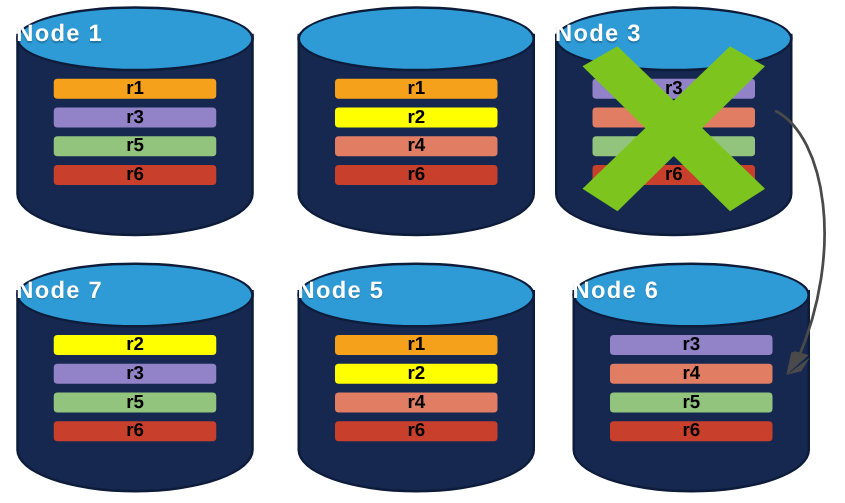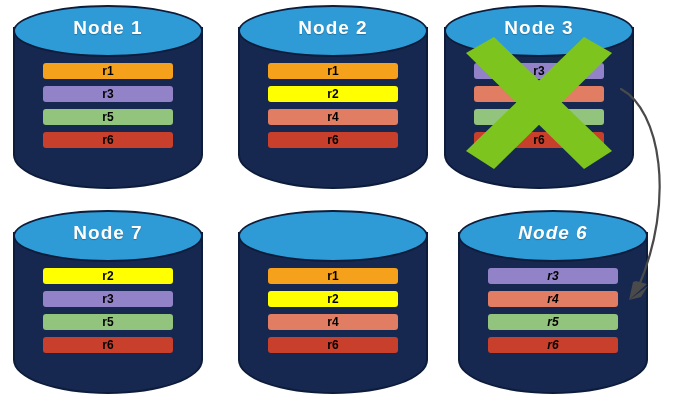--- a/index.html
+++ b/index.html
@@ -53,21 +53,20 @@
     border: 2px solid #0d1c3a;
     box-sizing: border-box;
     border-radius: 50%;
   }
 
   .node-label {
     position: absolute;
     left: 0;
     top: 12px;
     width: 190px;
-    text-align: center;
     color: #ffffff;
     font-size: 19px;
     font-weight: bold;
     letter-spacing: 1px;
     z-index: 3;
     text-shadow: 0 1px 1px rgba(0,0,0,0.25);
   }
 
   .bars {
     position: absolute;
@@ -75,21 +74,21 @@
     top: 58px;
     width: 130px;
     z-index: 2;
   }
 
   .bar {
     height: 16px;
     margin-bottom: 7px;
     border-radius: 3px;
     color: #000000;
-    font-size: 12px;
+    font-size: 15px;
     font-weight: bold;
     text-align: center;
     line-height: 16px;
   }
   .bar:last-child { margin-bottom: 15px; }
 
   .fail-x {
     position: absolute;
     left: 14px;
     top: 30px;
@@ -122,21 +121,20 @@
       <div class="bar" style="background: rgb(245, 161, 27);">r1</div>
       <div class="bar" style="background: rgb(146, 131, 200);">r3</div>
       <div class="bar" style="background: rgb(146, 196, 125);">r5</div>
       <div class="bar" style="background: rgb(200, 64, 44);">r6</div>
     </div>
   </div>
 
   <div class="node" style="left:238px; top:5px;">
     <div class="cyl-body"></div>
     <div class="cyl-top"></div>
-    <div class="node-label">Node 2</div>
     <div class="bars">
       <div class="bar" style="background: rgb(245, 161, 27);">r1</div>
       <div class="bar" style="background: rgb(255, 255, 0);">r2</div>
       <div class="bar" style="background: rgb(224, 125, 99);">r4</div>
       <div class="bar" style="background: rgb(200, 64, 44);">r6</div>
     </div>
   </div>
 
   <div class="node" style="left:444px; top:5px;">
     <div class="cyl-body"></div>
@@ -162,29 +160,30 @@
       <div class="bar" style="background: rgb(255, 255, 0);">r2</div>
       <div class="bar" style="background: rgb(146, 131, 200);">r3</div>
       <div class="bar" style="background: rgb(146, 196, 125);">r5</div>
       <div class="bar" style="background: rgb(200, 64, 44);">r6</div>
     </div>
   </div>
 
   <div class="node" style="left:238px; top:210px;">
     <div class="cyl-body"></div>
     <div class="cyl-top"></div>
+    <div class="node-label">Node 5</div>
     <div class="bars">
       <div class="bar" style="background: rgb(245, 161, 27);">r1</div>
       <div class="bar" style="background: rgb(255, 255, 0);">r2</div>
       <div class="bar" style="background: rgb(224, 125, 99);">r4</div>
       <div class="bar" style="background: rgb(200, 64, 44);">r6</div>
     </div>
   </div>
 
-  <div class="node" style="left:458px; top:210px;font-style:italic;">
+  <div class="node" style="left:458px; top:210px;">
     <div class="cyl-body"></div>
     <div class="cyl-top"></div>
     <div class="node-label">Node 6</div>
     <div class="bars">
       <div class="bar" style="background: rgb(146, 131, 200);">r3</div>
       <div class="bar" style="background: rgb(224, 125, 99);">r4</div>
       <div class="bar" style="background: rgb(146, 196, 125);">r5</div>
       <div class="bar" style="background: rgb(200, 64, 44);">r6</div>
     </div>
   </div>

